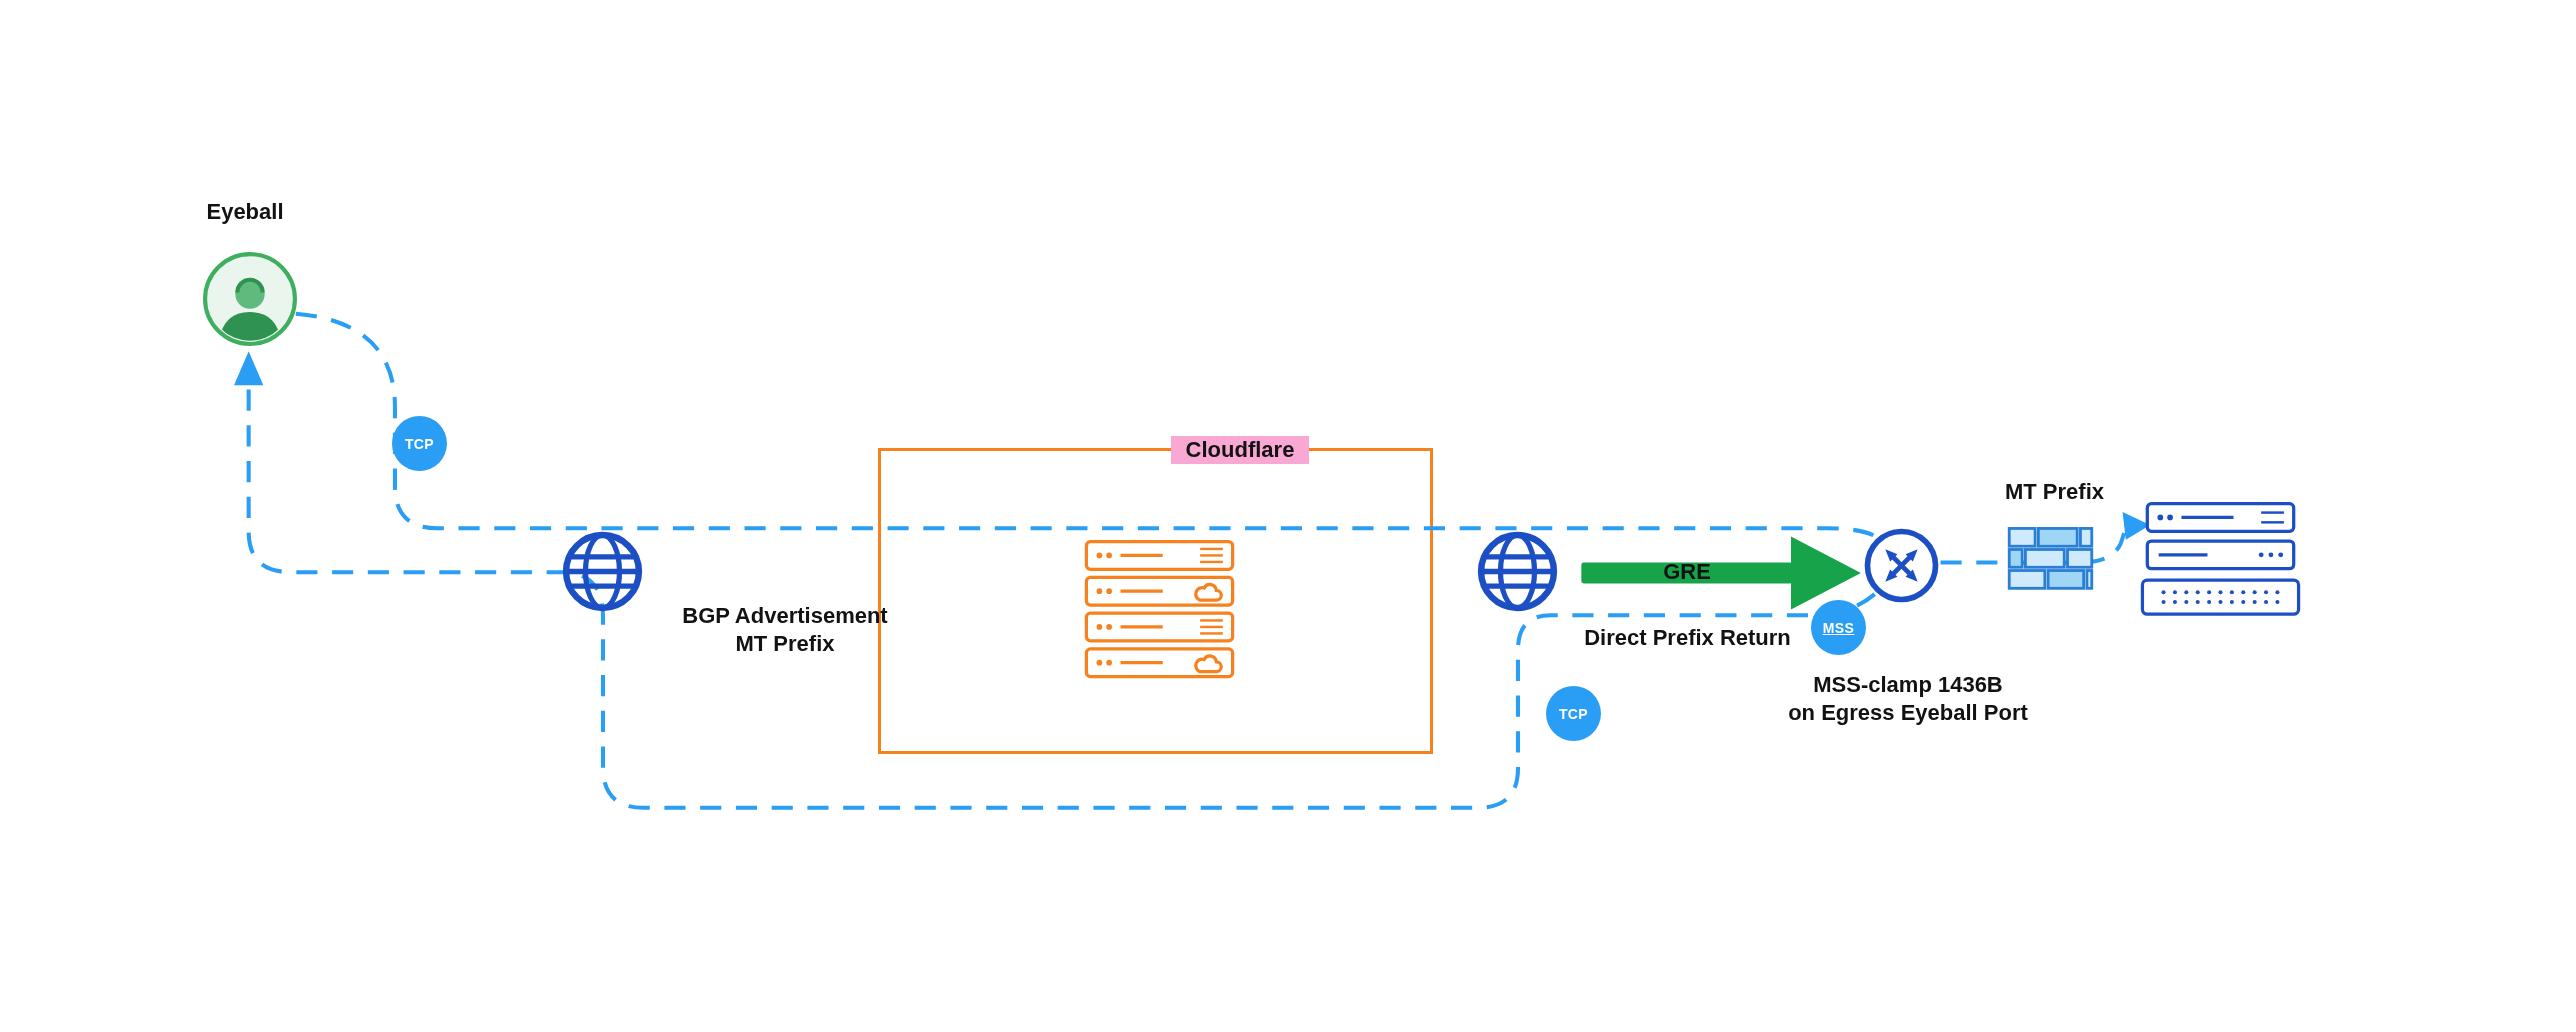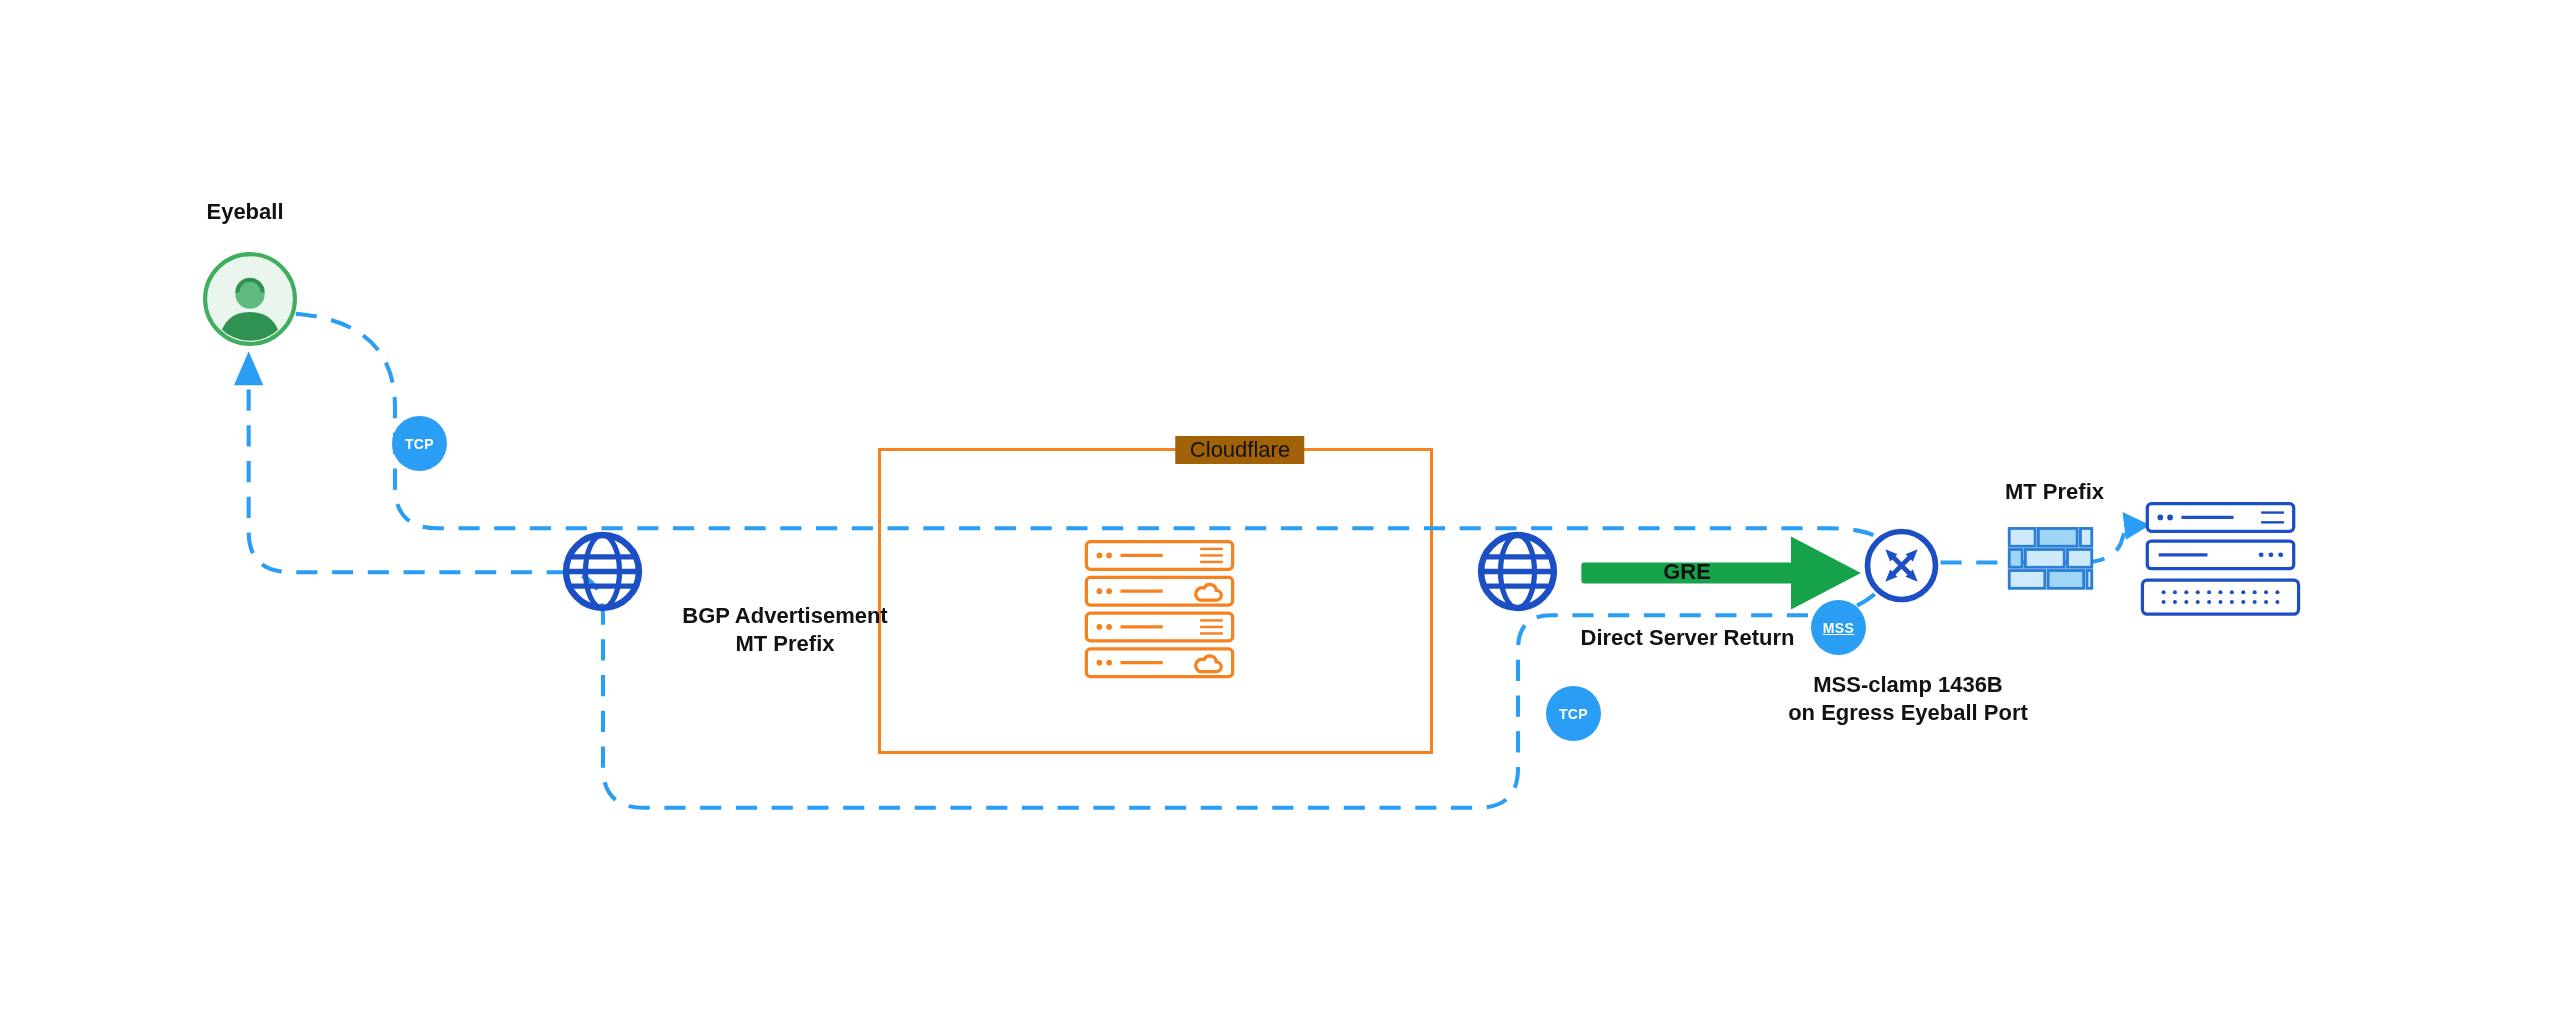--- a/index.html
+++ b/index.html
@@ -15,21 +15,21 @@
   .canvas{
     position:relative;width:2576px;height:1033px;background:#ffffff;
     font-family:"Liberation Sans",sans-serif;overflow:hidden;
   }
   
   .box{position:absolute;background:transparent;}
   .cf-box{left:878px;top:448px;width:549px;height:300px;border:3.3px solid var(--orange);}
   .cust-box{left:1778px;top:443px;width:562px;height:308px;border:3.3px solid var(--dark_blue);}
   .box-title{
     position:absolute;top:-15.4px;transform:translateX(-50%);
-    background:#a16207;padding:0 14.6px;font-weight:400;font-size:22px;color:var(--text);
+    background:#f9a8d4;padding:0 14.6px;font-weight:700;font-size:22px;color:var(--text);
     white-space:nowrap;line-height:28px;
   }
   .cf-box .box-title{left:359px;}
   .cust-box .box-title{left:361px;}
   
   svg.overlay{position:absolute;left:0;top:0;}
   .dash{fill:none;stroke:var(--line_blue);stroke-width:5;stroke-dasharray:26 18;}
   .arrow-blue{fill:var(--line_blue);stroke:none;}
   .gre-fill{fill:var(--green);stroke:none;}
   
@@ -83,21 +83,21 @@
 
   <div class="label" style="left:180px;top:198px;width:130px;">Eyeball</div>
 
   <div class="label" style="left:663px;top:602px;width:244px;">
     <div>BGP Advertisement</div>
     <div>MT Prefix</div>
   </div>
 
   <div class="label" style="left:1638px;top:558px;width:98px;">GRE</div>
 
-  <div class="label" style="left:1541px;top:624px;width:293px;">Direct Server Return</div>
+  <div class="label" style="left:1541px;top:624px;width:293px;">Direct Prefix Return</div>
 
   <div class="label" style="left:1965px;top:478px;width:179px;">MT Prefix</div>
 
   <div class="label" style="left:1778px;top:671px;width:260px;">
     <div>MSS-clamp 1436B</div>
     <div>on Egress Eyeball Port</div>
   </div>
 
   <div class="badge" style="left:392px;top:416px;">TCP</div>
   <div class="badge" style="left:1546px;top:686px;">TCP</div>

